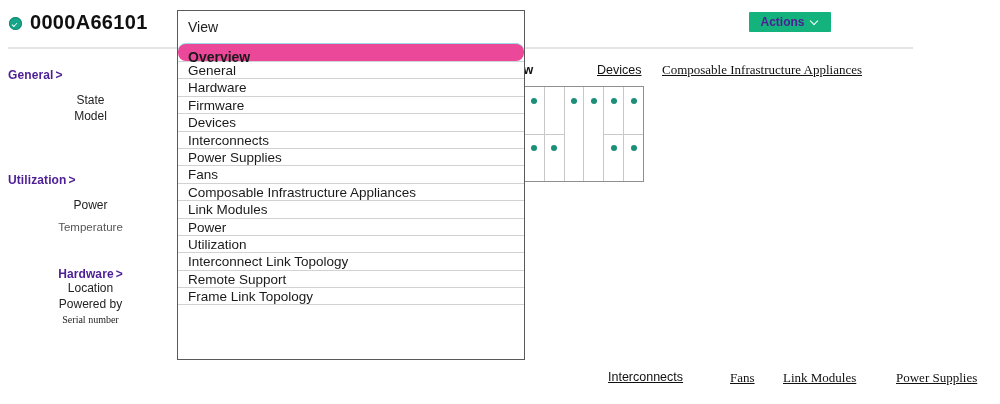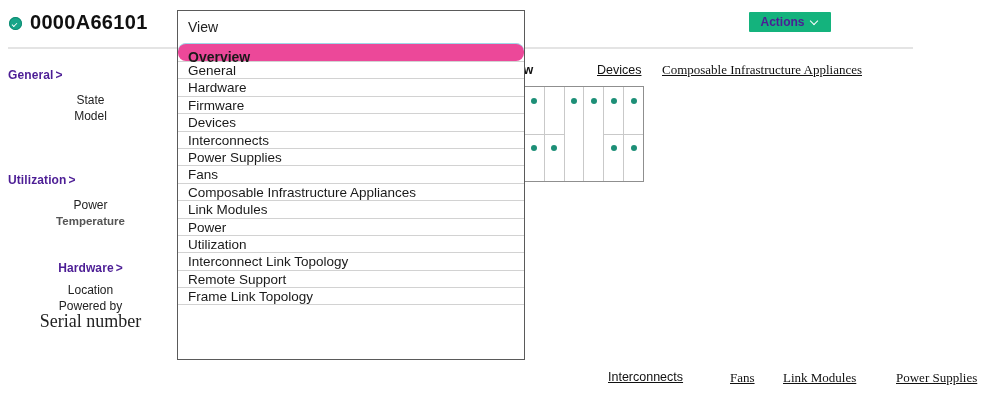--- a/index.html
+++ b/index.html
@@ -53,27 +53,27 @@
   
   .sidebar{position:absolute;left:8px;top:55px;width:165px;}
   .sb-section{
     font-size:12px;font-weight:bold;color:#4c1d95;margin-top:14px;
     font-family:Liberation Sans, sans-serif;letter-spacing:.1px;
   }
   .sb-section .caret{font-weight:bold;margin-left:2px;}
   .sb-rows{margin-top:11px;}
   .sb-row{font-size:12px;line-height:15.5px;color:#222;text-align:center;}
   .sb-row.muted{color:#555;font-size:11.5px;}
-  .sb-row.serif{font-family:"Liberation Serif", serif;font-size:18px;}
+  .sb-row.serif{font-family:"Liberation Serif", serif;font-size:10px;}
 
   #sec-general{margin-top:13px;}
   #sec-utilization{margin-top:49px;}
   #sec-hardware{margin-top:32px;text-align:center;}
-  #rows-utilization .sb-row:nth-child(2){font-weight:bold;}
-  #rows-hardware{margin-top:8px;}
+  #rows-utilization .sb-row:nth-child(2){margin-top:6px;}
+  #rows-hardware{margin-top:0;}
 
   
   .view-head{position:absolute;left:505px;top:63px;width:420px;height:18px;}
   .view-label{
     position:absolute;left:0;top:0;font-size:12.5px;font-weight:bold;color:#111;
   }
   .link-devices{
     position:absolute;left:92px;top:0;font-size:12.5px;color:#111;
     text-decoration:underline;cursor:pointer;
   }

